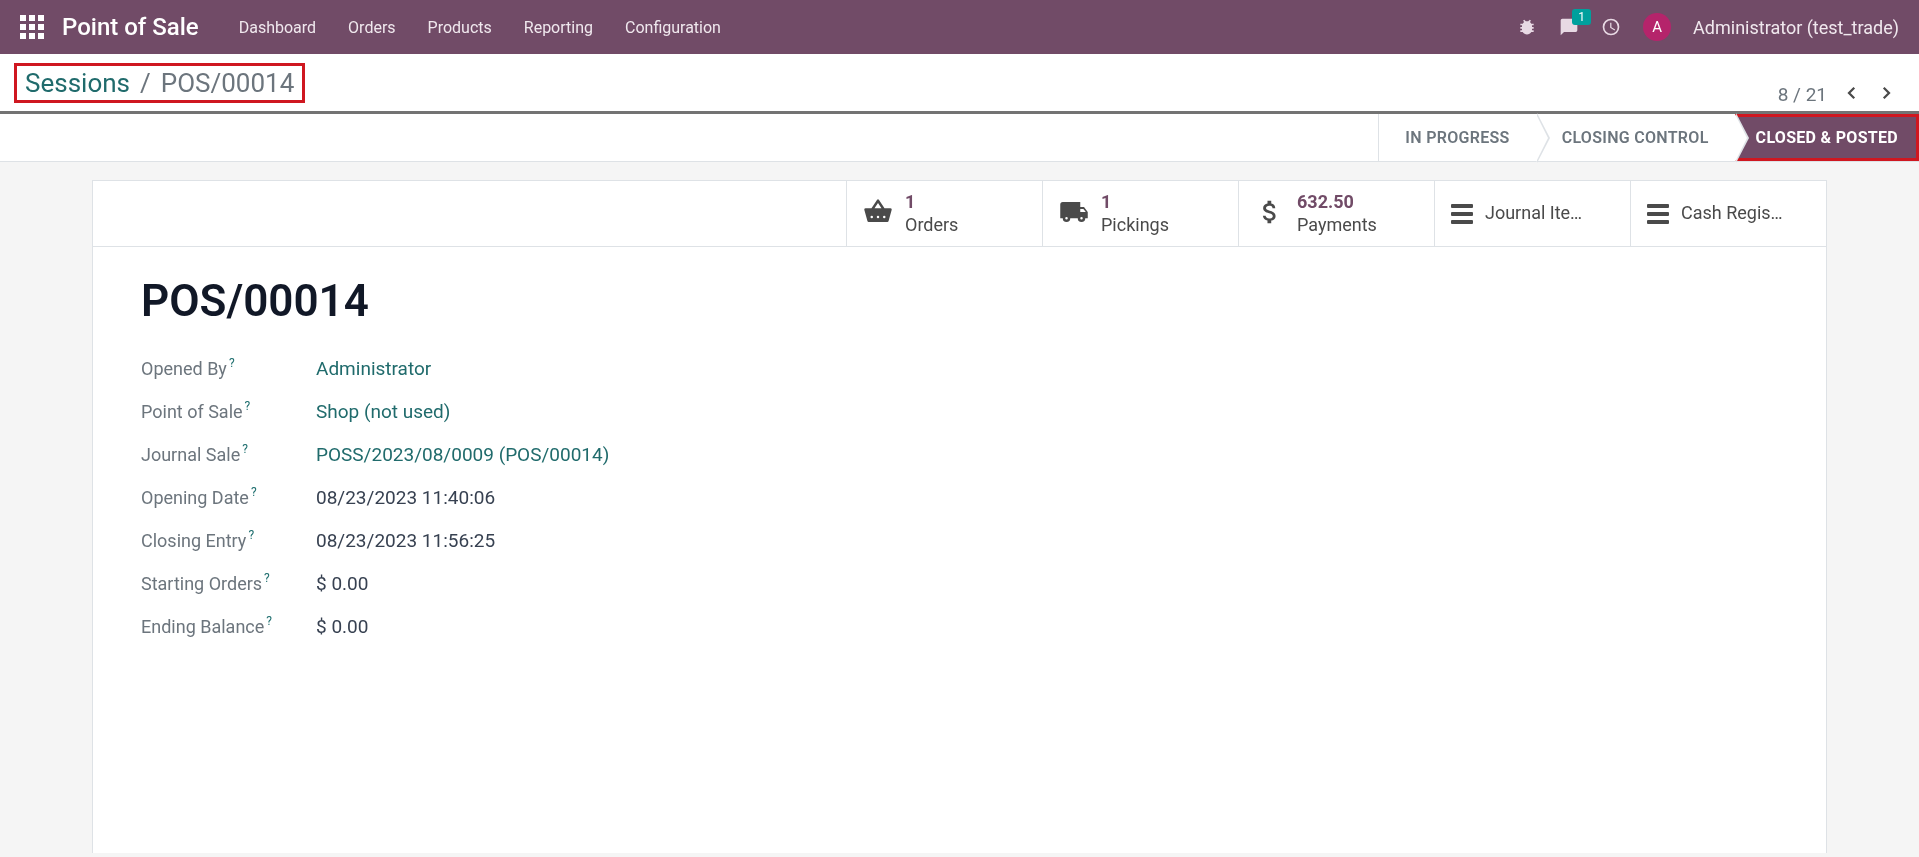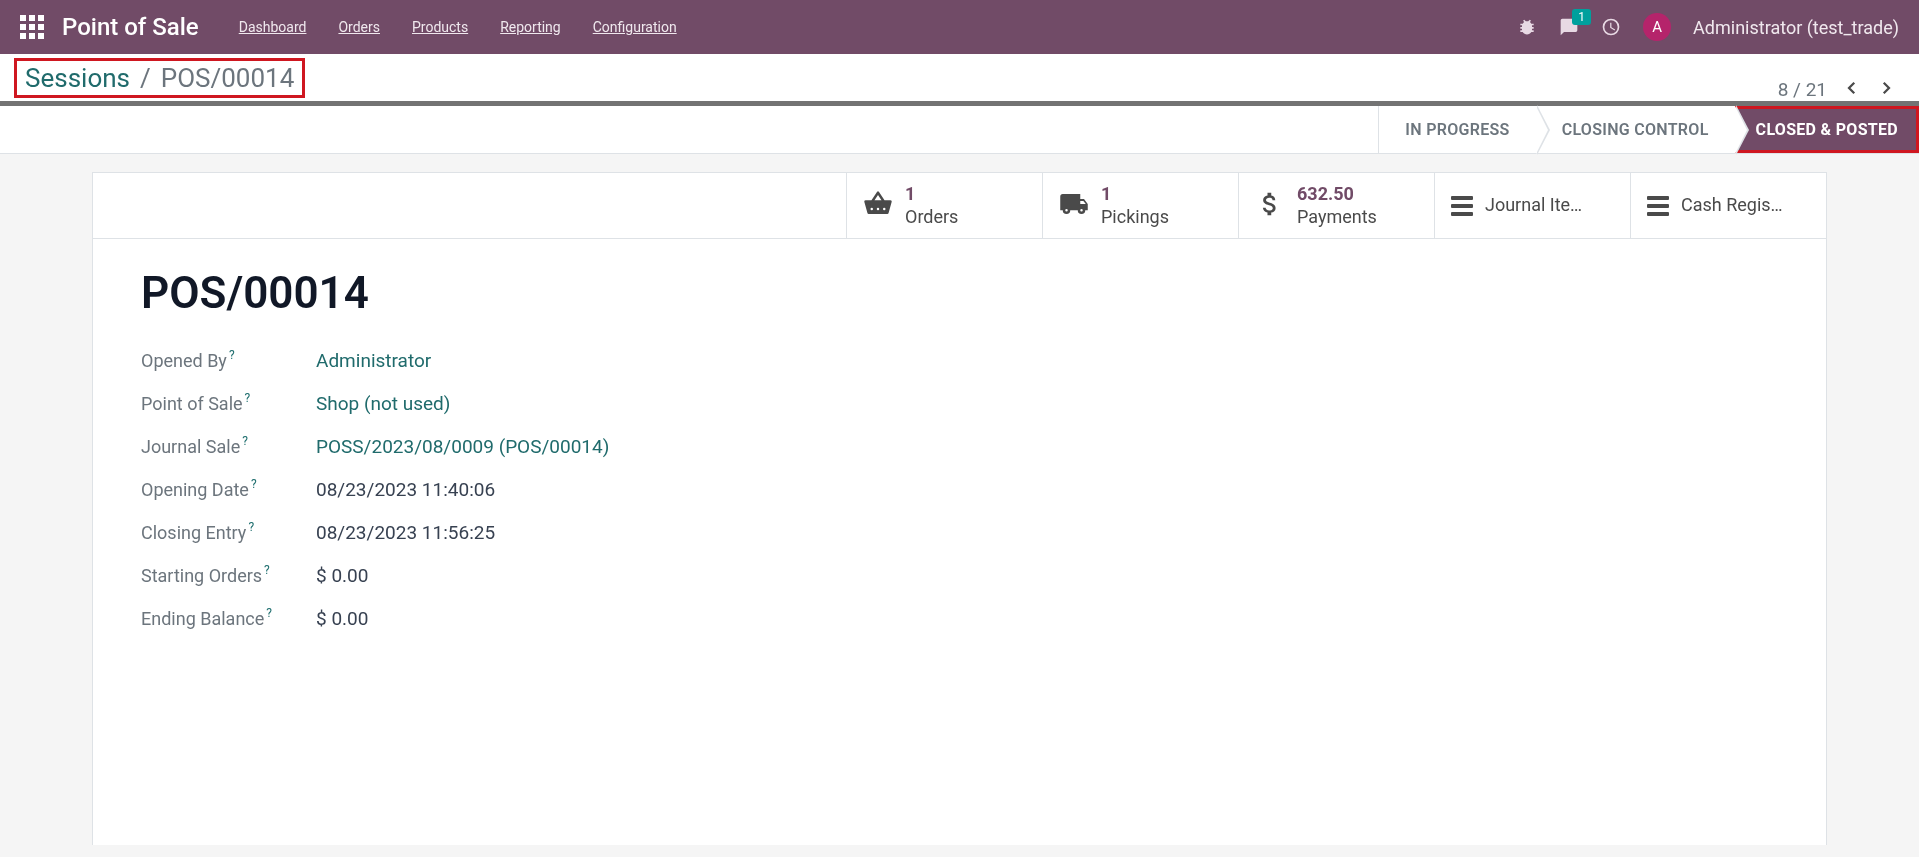--- a/index.html
+++ b/index.html
@@ -24,42 +24,42 @@
     display: grid;
     grid-template-columns: repeat(3, 6px);
     grid-template-rows: repeat(3, 6px);
     gap: 3px;
     margin-right: 18px;
     cursor: pointer;
   }
   .apps-icon span { background: #fff; }
   .brand { font-size: 24px; font-weight: 500; margin-right: 40px; }
   .nav { display: flex; gap: 32px; }
-  .nav-item { font-size: 14px; color: #f0e8ee; cursor: pointer; text-decoration: underline; }
+  .nav-item { font-size: 16px; color: #f0e8ee; cursor: pointer; }
   .top-right { margin-left: auto; display: flex; align-items: center; gap: 22px; }
   .ticon { width: 20px; height: 20px; display:flex; align-items:center; justify-content:center; cursor:pointer; }
   .ticon svg { fill: #e8d9e4; }
   .msg-wrap { position: relative; }
   .badge {
     position: absolute; top: -8px; right: -12px;
     background: #00a09d; color: #fff;
     font-size: 12px; padding: 1px 6px; border-radius: 3px;
   }
   .avatar {
     width: 28px; height: 28px; border-radius: 50%;
     background: #b5246b; color: #fff;
     display: flex; align-items: center; justify-content: center;
     font-size: 15px;
   }
   .username { font-size: 18px; color: #f0e8ee; cursor:pointer; }
 
   .subbar {
     background: #fff;
-    height: 52px;
-    border-bottom: 5px solid #737373;
+    height: 60px;
+    border-bottom: 3px solid #737373;
     display: flex;
     align-items: center;
     padding: 0 24px;
   }
   .breadcrumb {
     display: flex; align-items: center; gap: 10px;
     font-size: 26px;
     border: 3px solid #cf1720;
     padding: 2px 8px;
     margin-left: -10px;

